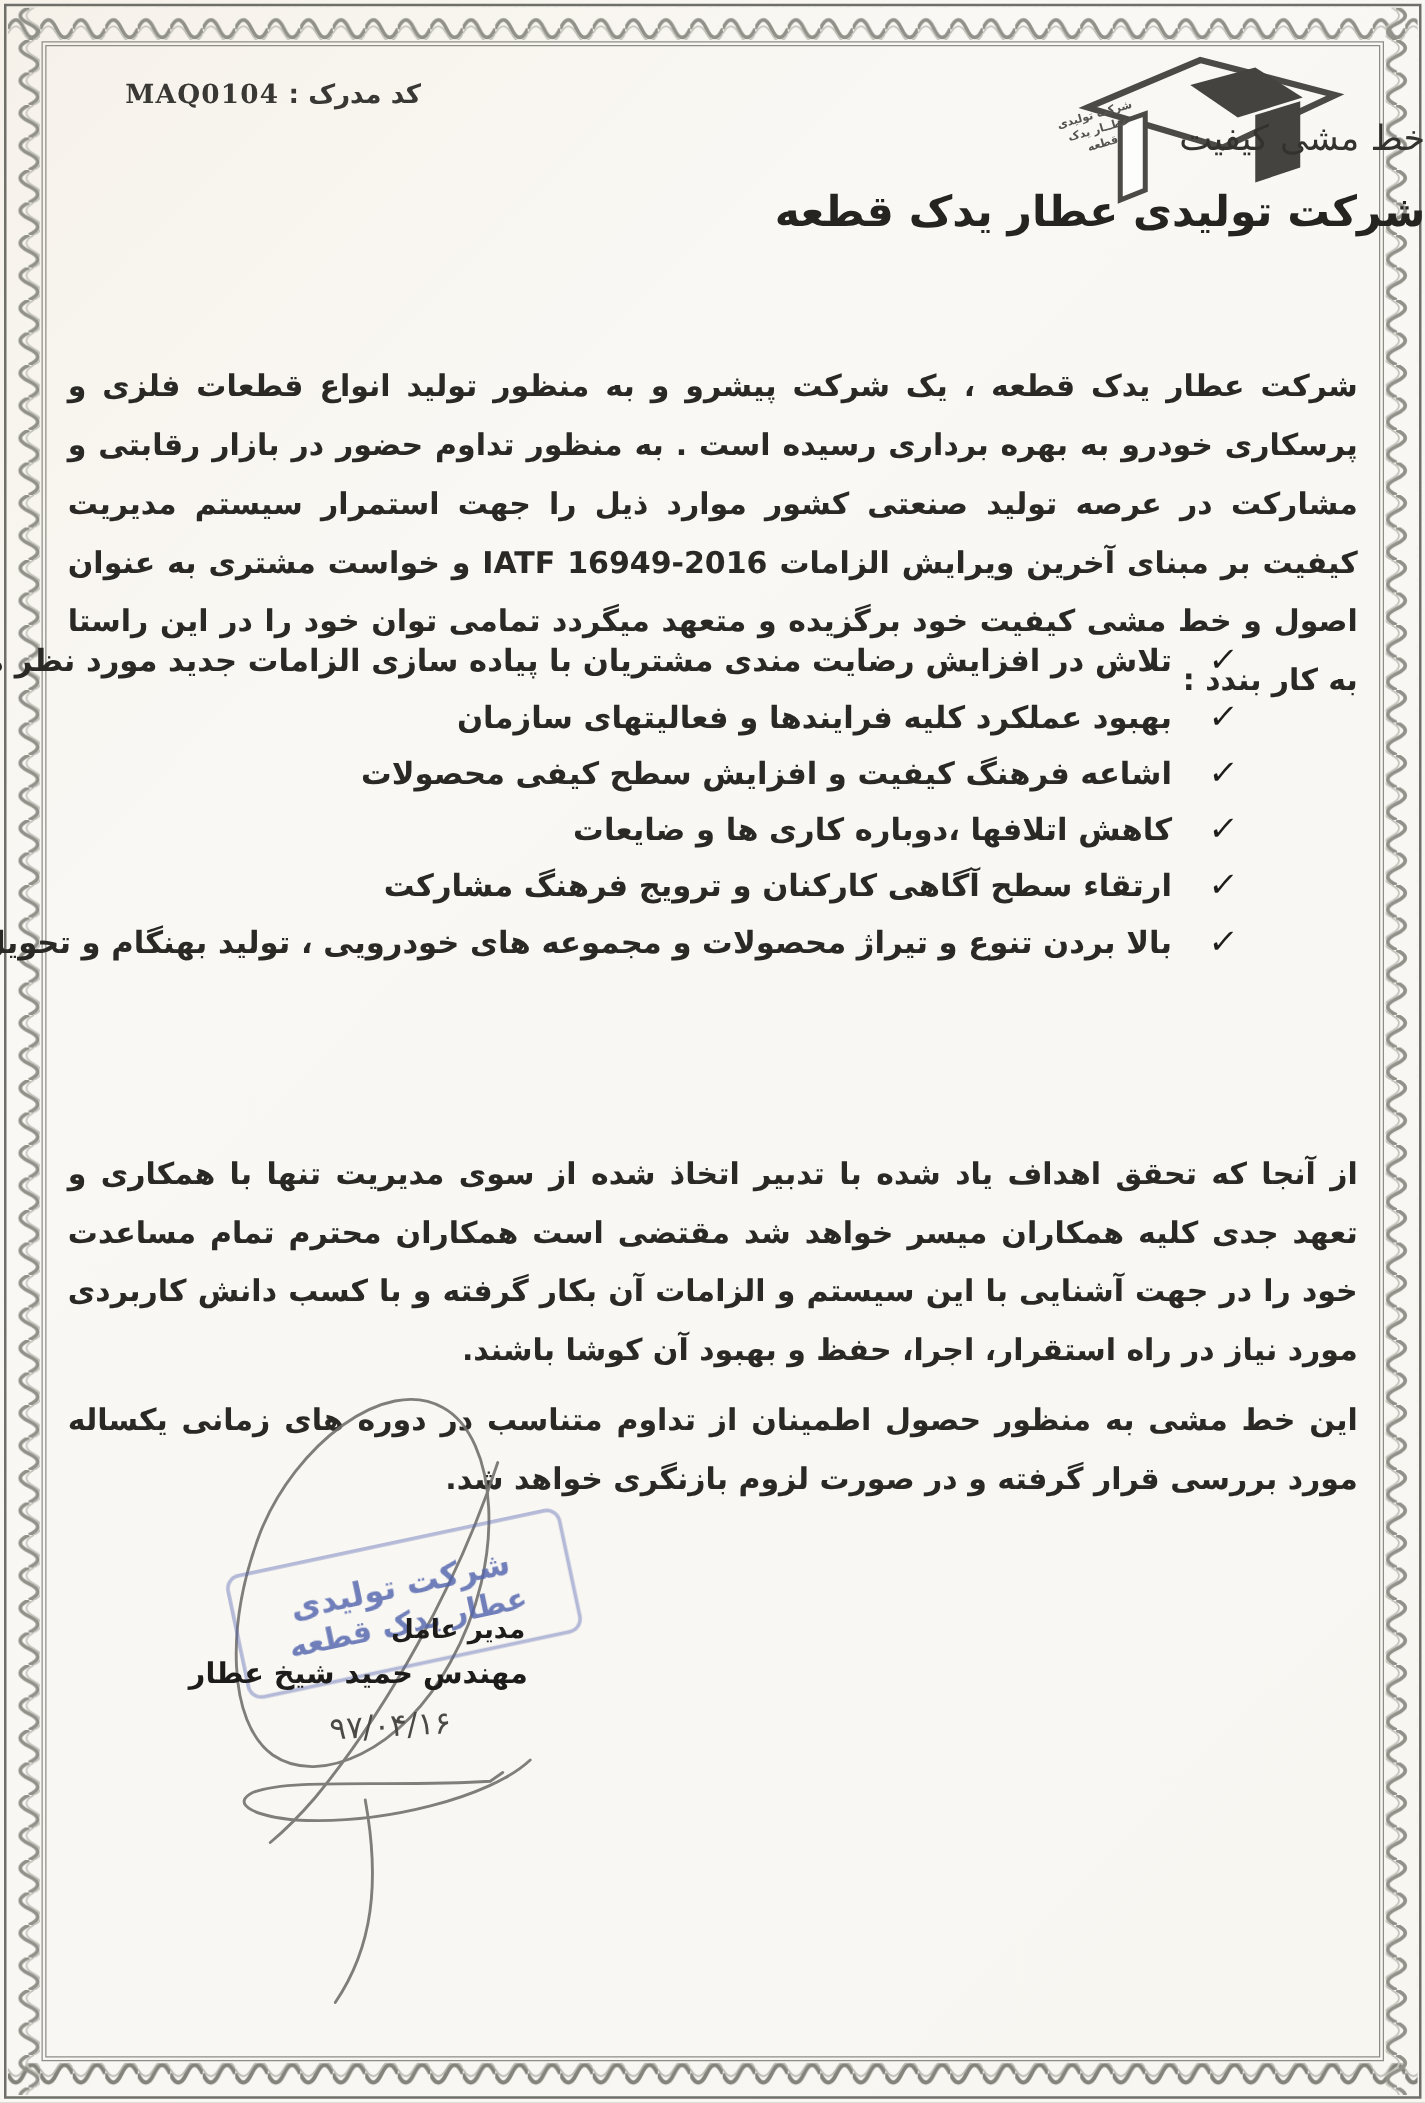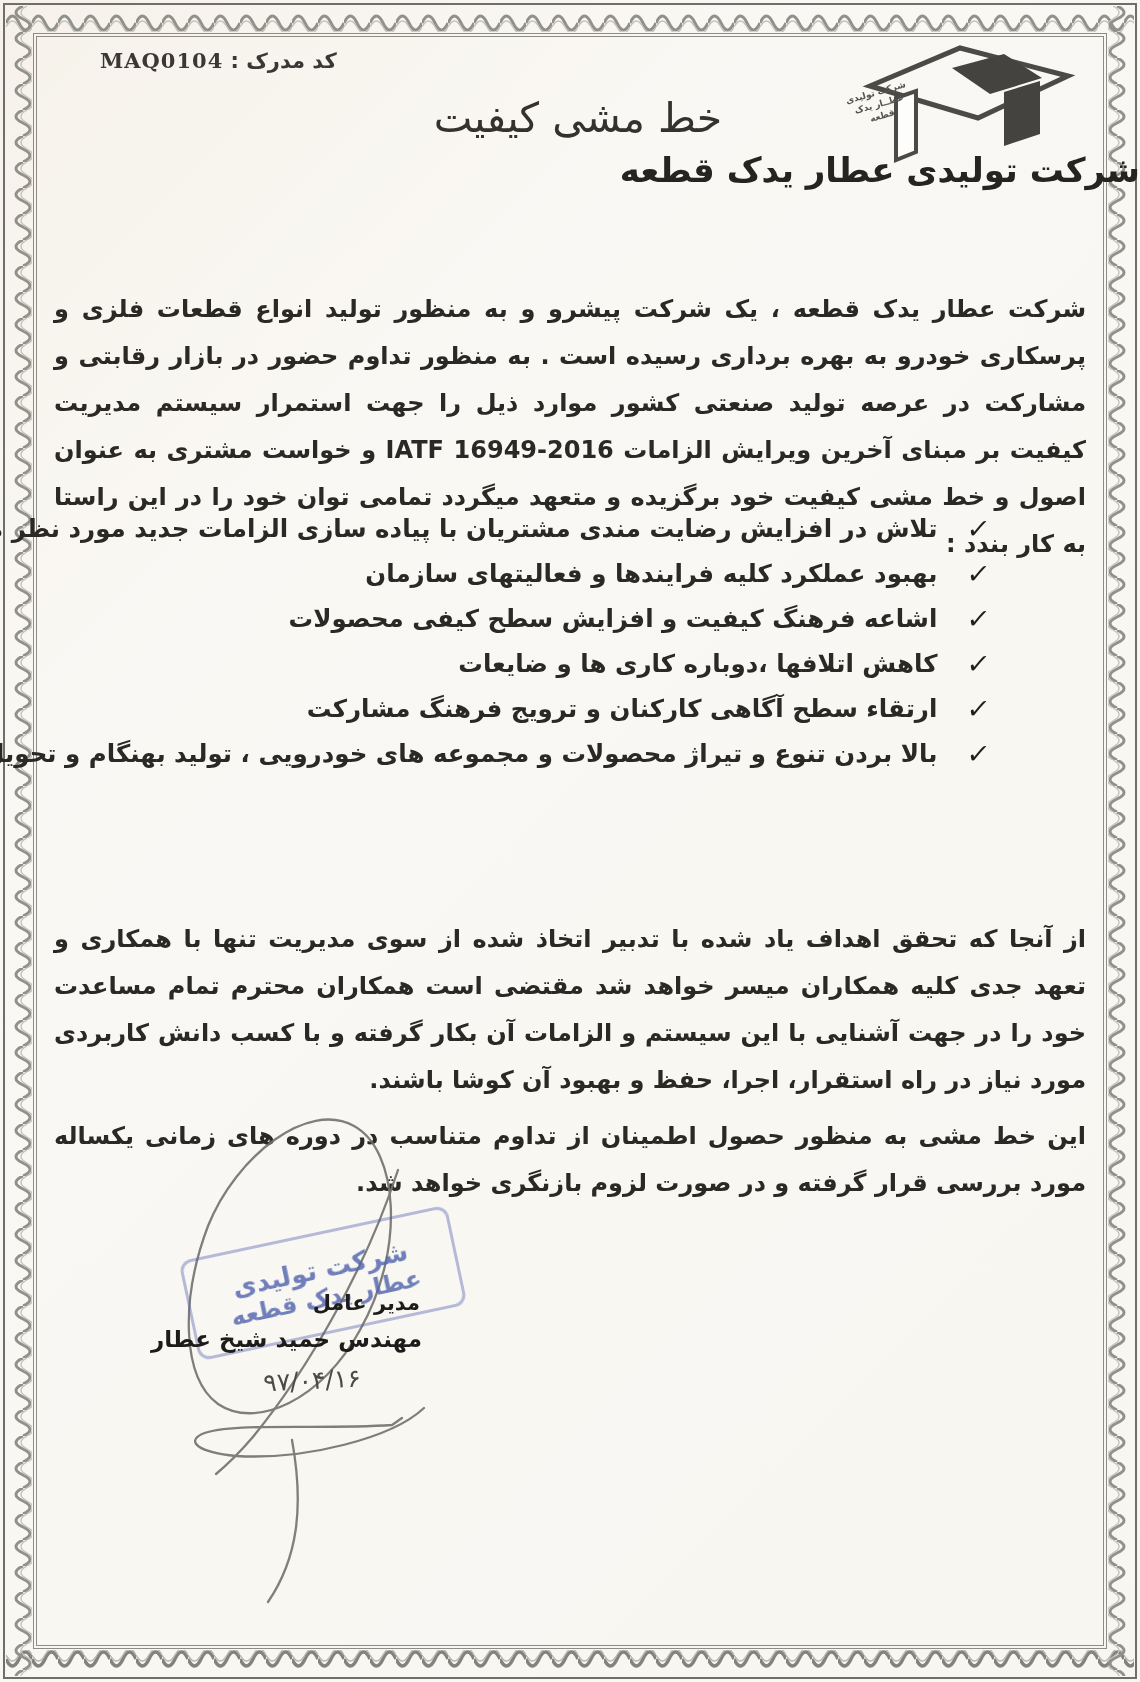--- a/index.html
+++ b/index.html
@@ -16,35 +16,35 @@
   .line-outer{position:absolute;inset:3px;border:2px solid #6f6f69;pointer-events:none;}
   .inner-frame{position:absolute;inset:33px;border:4px double #8d8d86;pointer-events:none;}
   .wave{position:absolute;pointer-events:none;}
   .wave.top{top:6px;left:6px;right:6px;height:26px;}
   .wave.bottom{bottom:6px;left:6px;right:6px;height:26px;transform:scaleY(-1);}
   .wave.left{left:6px;top:6px;bottom:6px;width:26px;}
   .wave.right{right:6px;top:6px;bottom:6px;width:26px;transform:scaleX(-1);}
   .wave svg{display:block;width:100%;height:100%;}
   
   .doc-code{
-    position:absolute;top:48px;right:800px;left:100px;
+    position:absolute;top:62px;right:800px;left:100px;
     direction:rtl;text-align:left;
     font-size:21px;font-weight:700;color:#3a3834;white-space:nowrap;
   }
   .doc-code .latin{font-family:"DejaVu Serif",serif;letter-spacing:1px;}
   .logo{position:absolute;top:34px;right:58px;width:230px;height:140px;}
   .logo svg{width:100%;height:100%;}
   .logo-text{
     position:absolute;top:52px;right:168px;width:70px;
     transform:rotate(-16deg);
     font-size:9px;line-height:12px;color:#55534f;text-align:center;font-weight:700;
   }
   .title{
-    position:absolute;top:94px;left:16px;right:0;text-align:center;
-    font-size:41px;font-weight:400;color:#34322e;letter-spacing:1px;
+    position:absolute;top:94px;left:16px;right:0;text-align:right;
+    font-size:28px;font-weight:400;color:#34322e;letter-spacing:1px;
   }
   .company{
     position:absolute;top:150px;left:0;right:0;text-align:right;
     font-size:34px;font-weight:700;color:#262420;
   }
   
   .para{
     position:absolute;right:54px;left:54px;
     direction:rtl;text-align:justify;
     font-size:24px;font-weight:700;line-height:47px;color:#2b2926;

